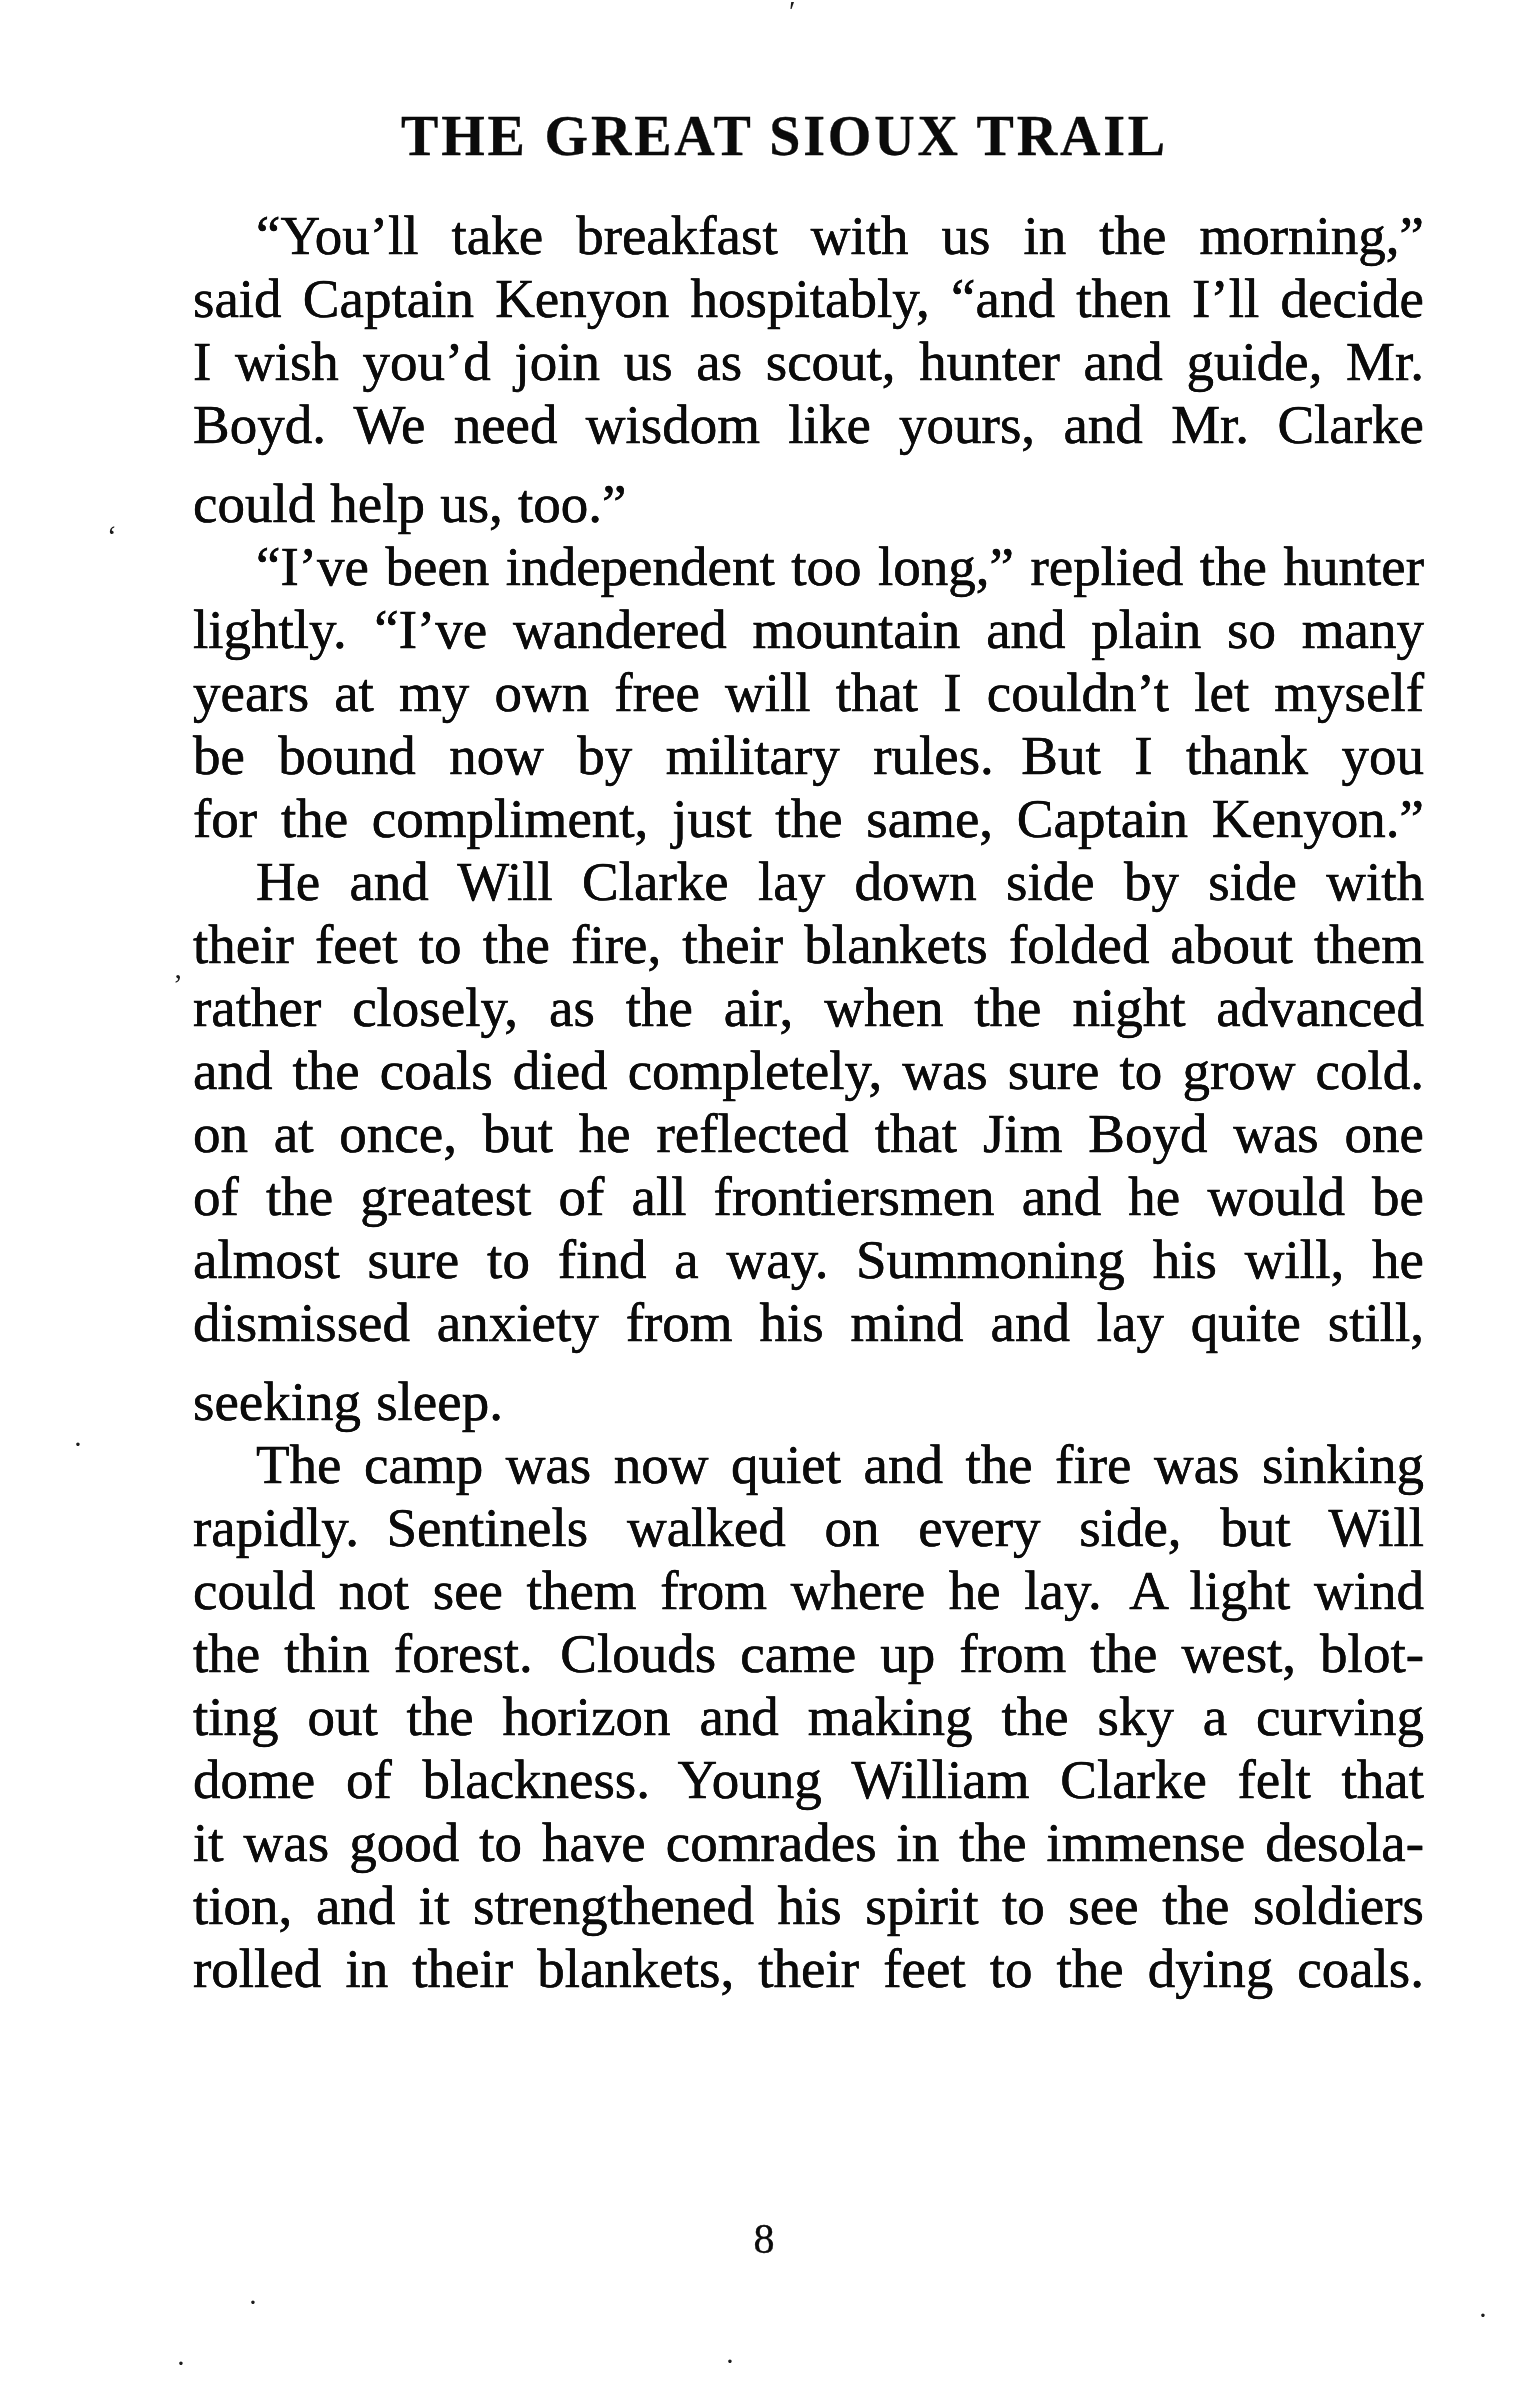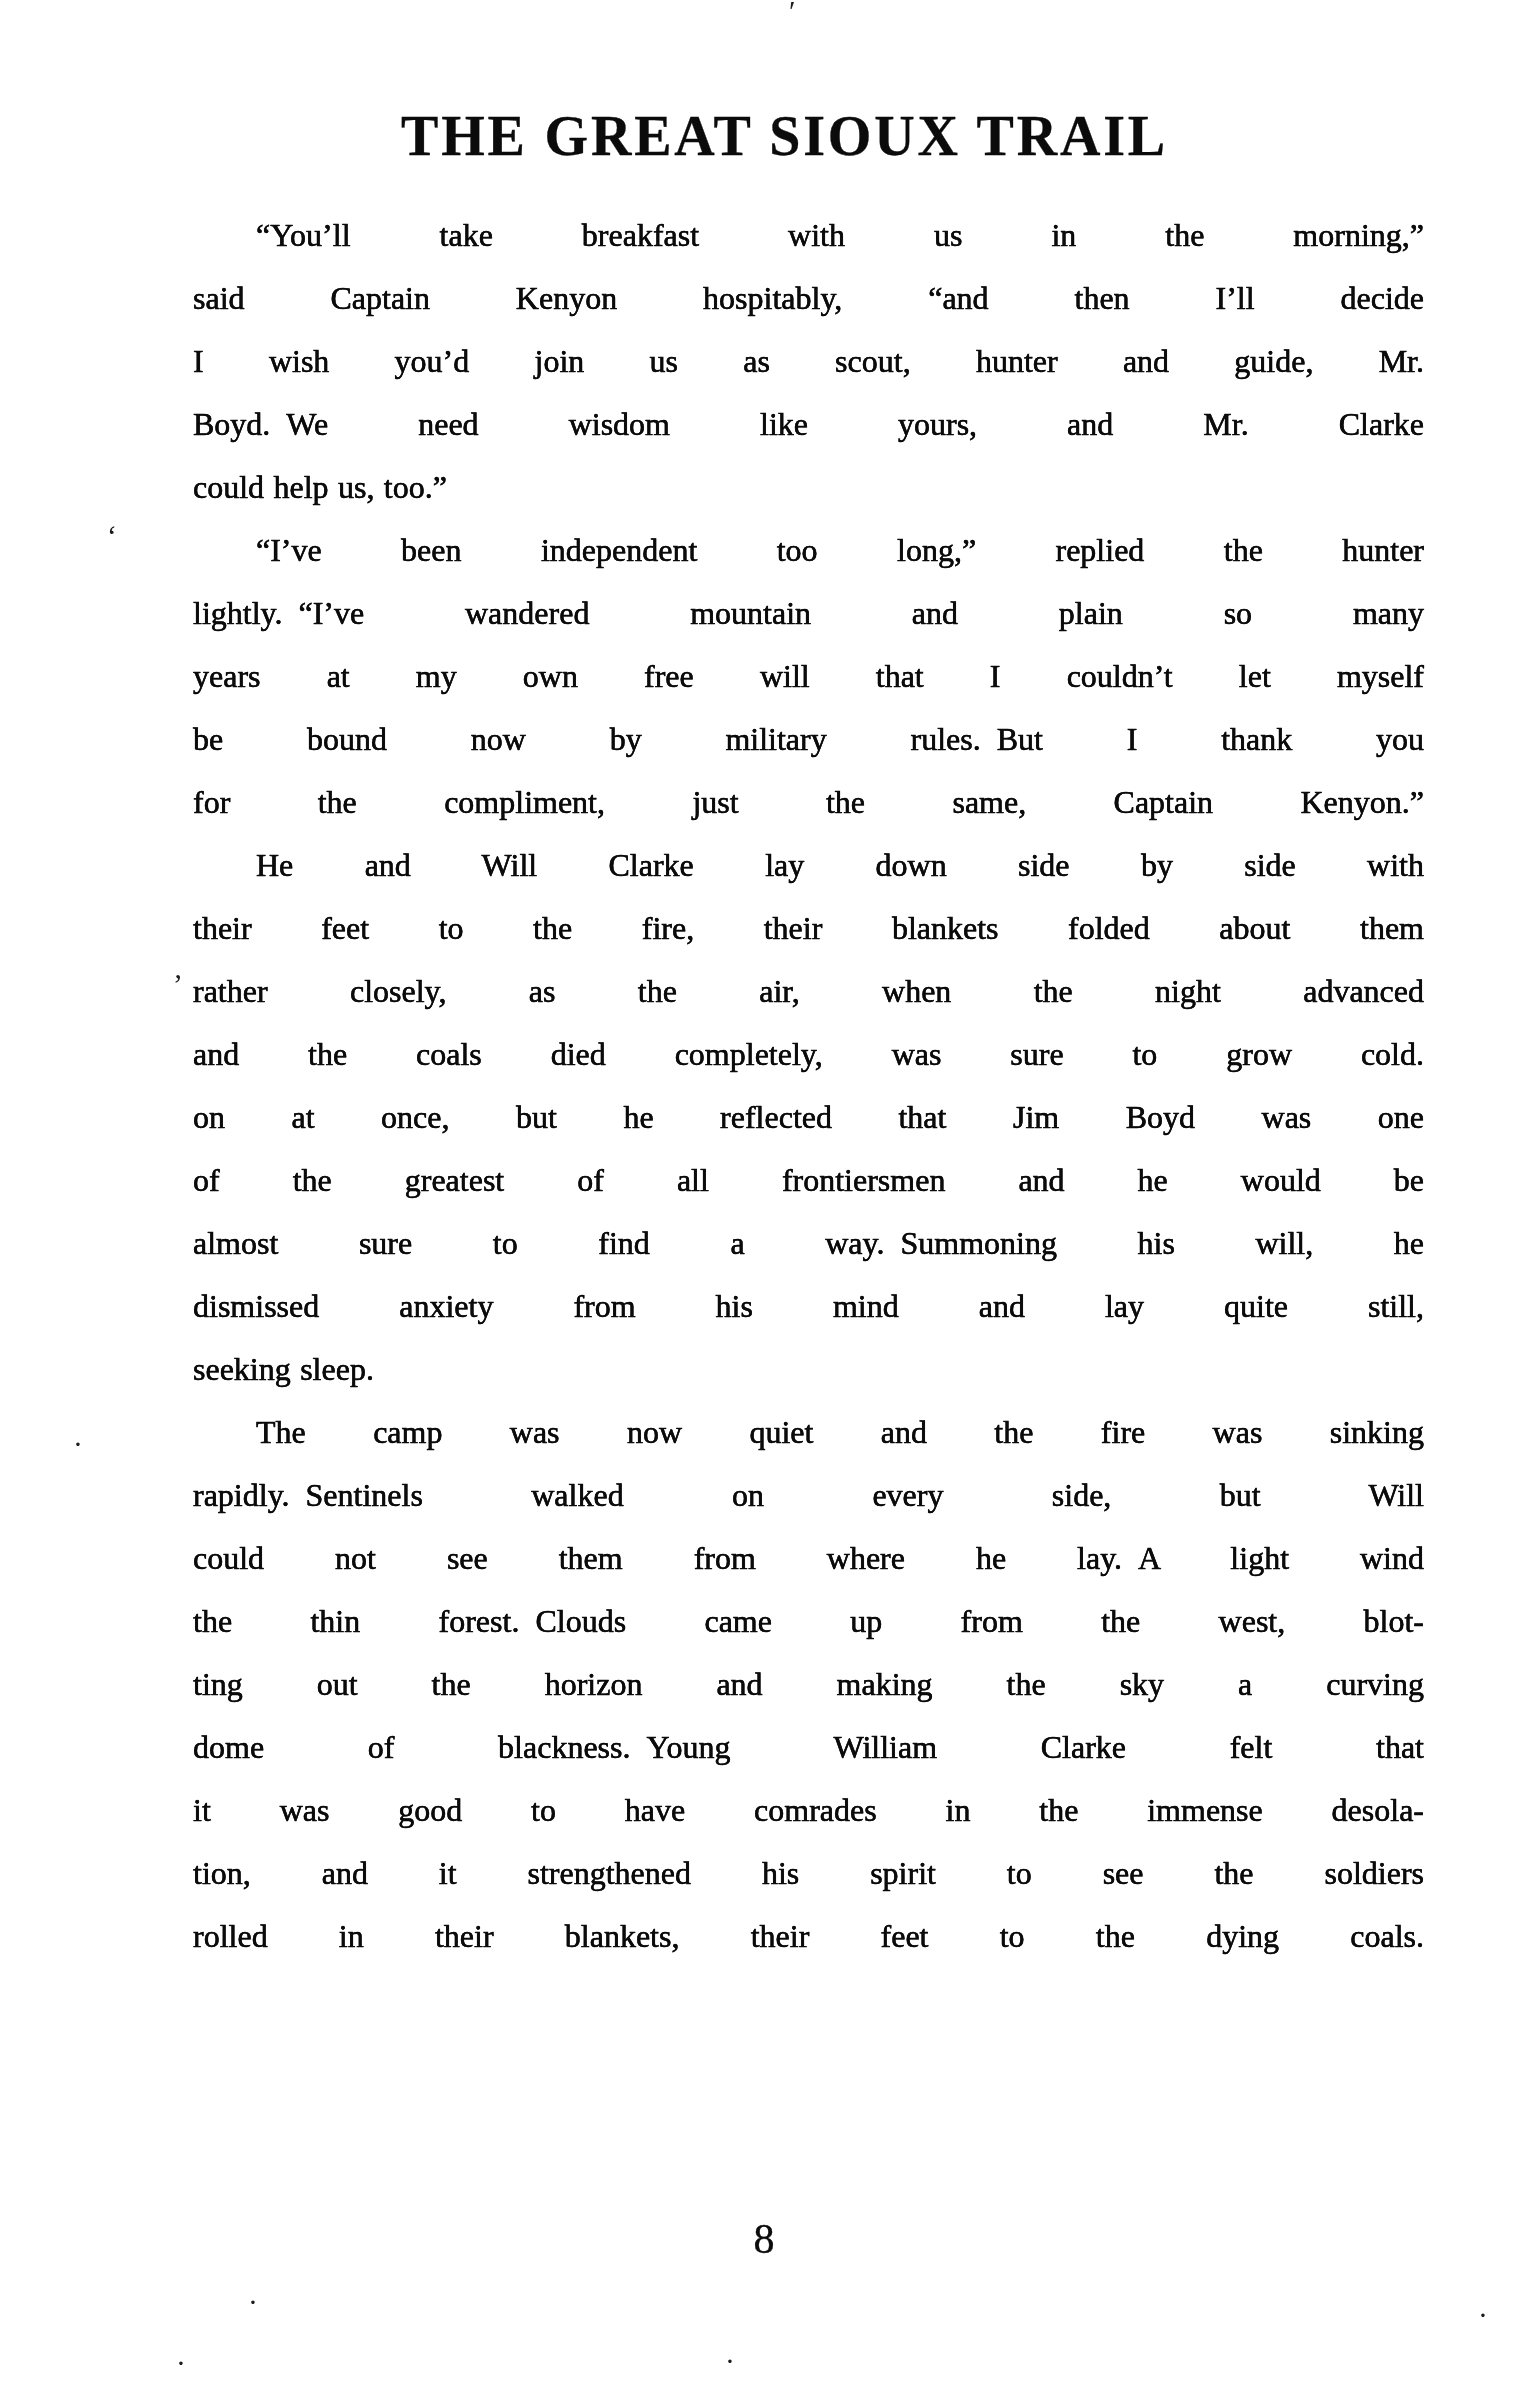--- a/index.html
+++ b/index.html
@@ -30,38 +30,39 @@
     font-weight: bold;
     letter-spacing: 2.8px;
     white-space: nowrap;
     -webkit-text-stroke: 0.3px currentColor;
   }
   .page-body {
     position: absolute;
     top: 204px;
     left: 193px;
     width: 1231px;
-    font-size: 32px;
+    font-size: 55px;
     line-height: 63px;
     word-spacing: 1.4px;
     -webkit-text-stroke: 0.5px currentColor;
     text-shadow: 0 0 0.3px currentColor;
   }
   .paragraph {
     margin: 0;
   }
   .line {
     text-align: justify;
     text-align-last: justify;
   }
   .line.first {
     text-indent: 63px;
   }
   .line.short {
     text-align-last: left;
+    margin-top: 16px;
   }
   .page-number {
     position: absolute;
     top: 2215px;
     left: 0;
     width: 1528px;
     text-align: center;
     font-size: 42px;
     -webkit-text-stroke: 0.4px currentColor;
   }

